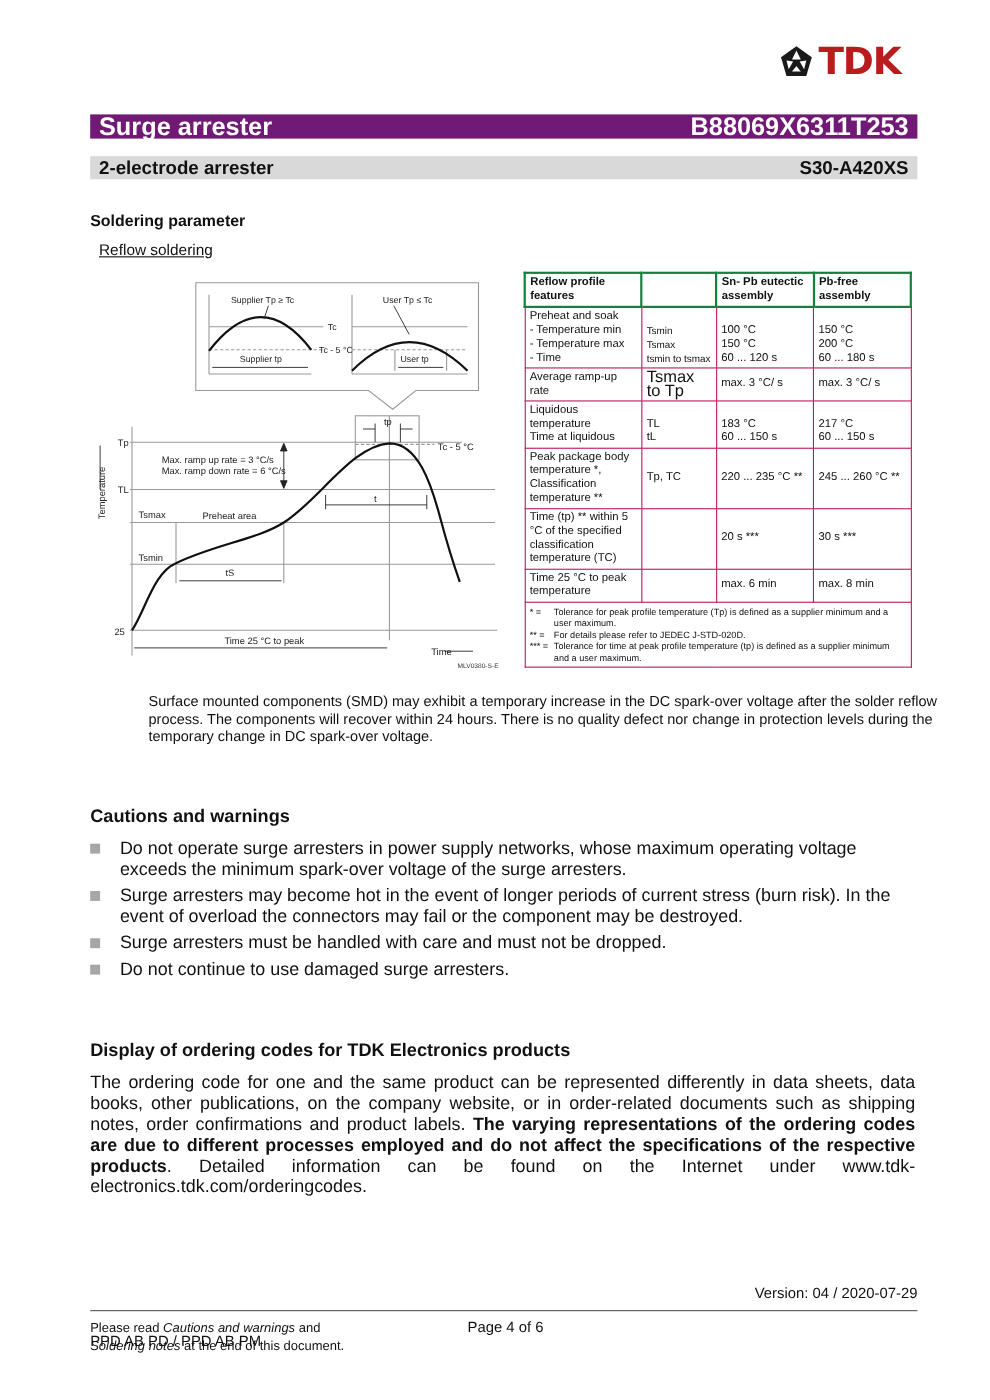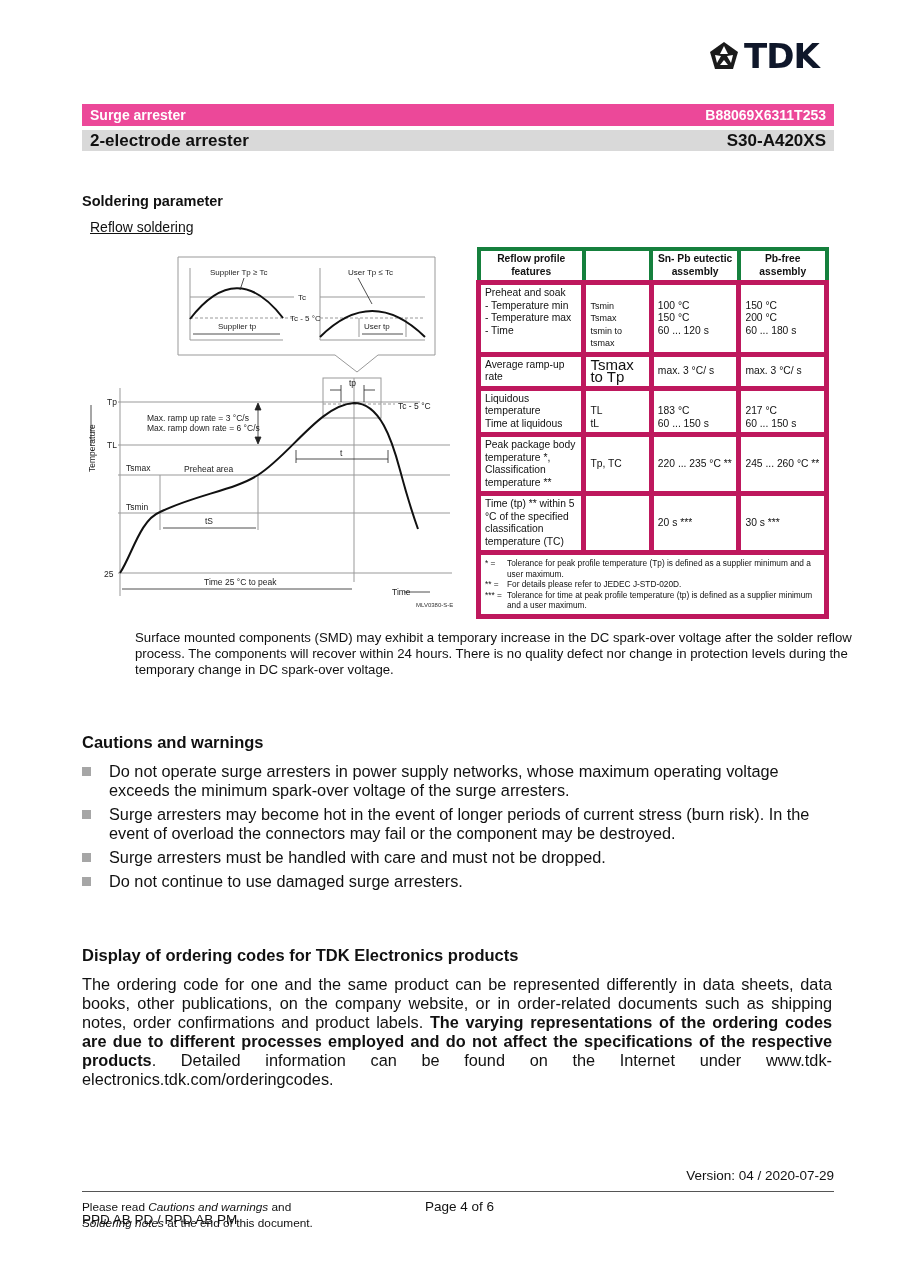--- a/index.html
+++ b/index.html
@@ -1,30 +1,30 @@
 <!DOCTYPE html>
 <html><head>
 <meta charset="utf-8">
 <style>
   html, body { margin: 0; padding: 0; background: #ffffff; }
   body { width: 900px; height: 1273px; position: relative; overflow: hidden;
          font-family: "Liberation Sans", sans-serif; color: #111; }
   .abs { position: absolute; }
   .logo { left: 708px; top: 38px; width: 128px; height: 36px; display: flex; align-items: center; }
-  .logo-text { font-family: "DejaVu Sans", sans-serif; font-weight: bold; font-size: 34px; letter-spacing: -1px; color: #0f172a; margin-left: 4px; line-height: 1; }
-  .bar1 { left: 82px; top: 104px; width: 752px; height: 22px; background: #ec4899; color: #fff;
-          font-weight: bold; font-size: 14px; display: flex; justify-content: space-between; align-items: center; padding: 0 8px; box-sizing: border-box; }
-  .bar2 { left: 82px; top: 130px; width: 752px; height: 21px; background: #d9d9d9; color: #111;
+  .logo-text { font-family: "DejaVu Sans", sans-serif; font-weight: bold; font-size: 34px; letter-spacing: -1px; color: #b91c1c; margin-left: 4px; line-height: 1; }
+  .bar1 { left: 82px; top: 104px; width: 752px; height: 22px; background: #701a75; color: #fff;
+          font-weight: bold; font-size: 23px; display: flex; justify-content: space-between; align-items: center; padding: 0 8px; box-sizing: border-box; }
+  .bar2 { left: 82px; top: 142px; width: 752px; height: 21px; background: #d9d9d9; color: #111;
           font-weight: bold; font-size: 17px; display: flex; justify-content: space-between; align-items: center; padding: 0 8px; box-sizing: border-box; }
   .h-sold { left: 82px; top: 193px; font-weight: bold; font-size: 14.5px; }
   .h-reflow { left: 90px; top: 219px; font-size: 14px; text-decoration: underline; }
   table.reflow { position: absolute; left: 476px; top: 247px; width: 353px; border-collapse: collapse; font-size: 10.3px; line-height: 12.5px; }
-  table.reflow td { border: 5px solid #be185d; padding: 2px 4px; vertical-align: middle; }
+  table.reflow td { border: 1px solid #be185d; padding: 2px 4px; vertical-align: middle; }
   table.reflow td.top { vertical-align: top; }
-  table.reflow th { border: 4px solid #15803d; padding: 2px 4px; text-align: center; font-weight: bold; vertical-align: top; }
+  table.reflow th { border: 2px solid #15803d; padding: 2px 4px; text-align: left; font-weight: bold; vertical-align: top; }
   table.reflow .notes { font-size: 8.3px; line-height: 10.5px; padding: 3px 4px; }
   .note-line { display: flex; }
   .note-key { width: 22px; flex: none; }
   .para-smd { left: 90px; top: 630px; width: 730px; font-size: 13.2px; line-height: 16px; margin-left: 45px; }
   .h-caution { left: 82px; top: 733px; font-weight: bold; font-size: 16.5px; }
   .bullets { left: 82px; top: 762px; width: 760px; font-size: 16.3px; line-height: 19px; }
   .bullet { display: flex; margin-bottom: 5px; }
   .bullet-mark { width: 9px; height: 9px; background: #a6a6a6; margin: 5px 18px 0 0; flex: none; }
   .h-order { left: 82px; top: 946px; font-weight: bold; font-size: 16.5px; }
   .para-order { left: 82px; top: 975px; width: 750px; font-size: 16.3px; line-height: 19px; text-align: justify; }
@@ -201,20 +201,26 @@
     <td>220 ... 235 °C **</td>
     <td>245 ... 260 °C **</td>
   </tr>
   <tr>
     <td>Time (tp) ** within 5 °C of the specified classification temperature (TC)</td>
     <td></td>
     <td>20 s ***</td>
     <td>30 s ***</td>
   </tr>
   <tr>
+    <td>Time 25 °C to peak temperature</td>
+    <td></td>
+    <td>max. 6 min</td>
+    <td>max. 8 min</td>
+  </tr>
+  <tr>
     <td colspan="4" class="notes">
       <div class="note-line">
         <span class="note-key">* =</span>
         <span>Tolerance for peak profile temperature (Tp) is defined as a supplier minimum and a user maximum.</span>
       </div>
       <div class="note-line">
         <span class="note-key">** =</span>
         <span>For details please refer to JEDEC J-STD-020D.</span>
       </div>
       <div class="note-line">

